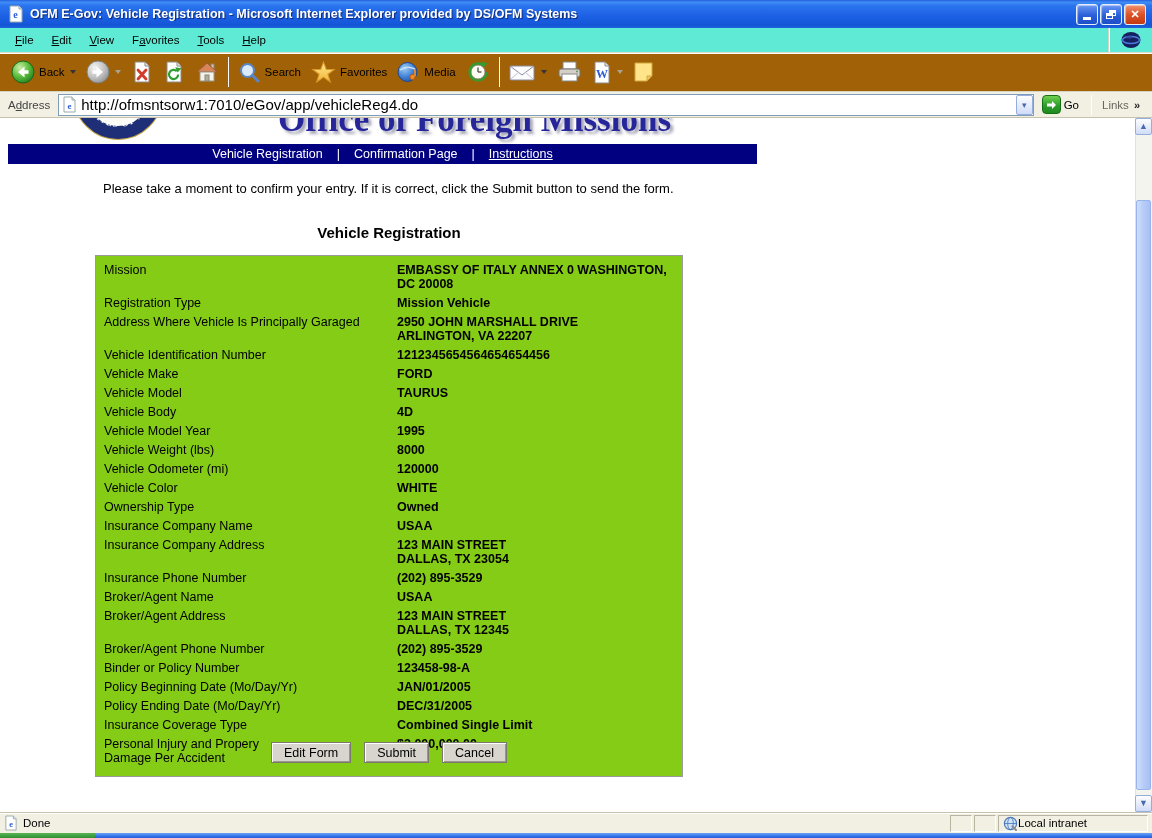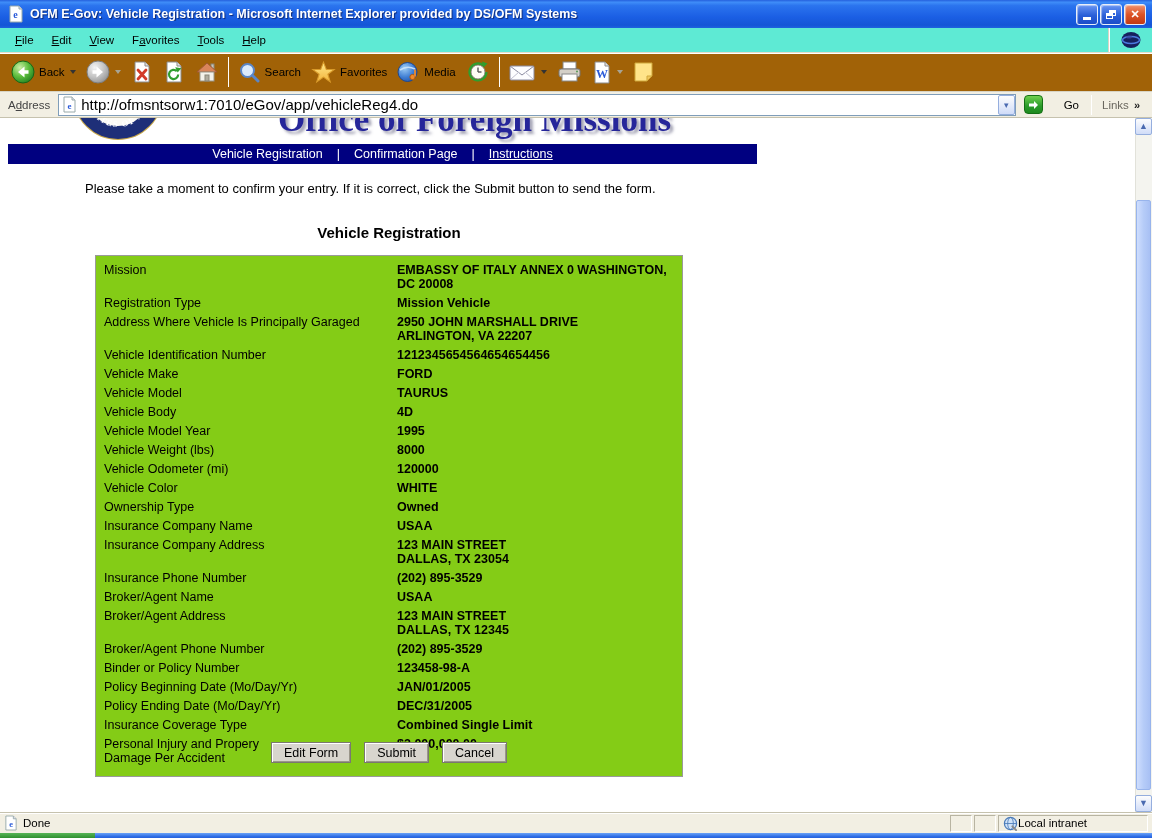--- a/index.html
+++ b/index.html
@@ -44,40 +44,40 @@
   .tsep { width:1px; height:30px; background:#cdc9b8; border-right:1px solid #fff; margin:0 4px; }
 
   
   .addressbar { position:absolute; top:92px; left:0; width:1152px; height:26px; background:#f2efe3;
     border-bottom:1px solid #c6c2ae; display:flex; align-items:center; padding:0 4px; }
   .addr-label { font-size:11.5px; color:#444; padding:0 8px 0 4px; }
   .addr-box { flex:1; height:22px; background:#fff; border:1px solid #7f9db9; display:flex; align-items:center; padding-left:3px; }
   .addr-url { flex:1; font-size:15px; color:#000; margin-left:4px; white-space:nowrap; overflow:hidden; }
   .addr-drop { width:17px; height:20px; background:linear-gradient(180deg,#fdfdfd,#d0dcf8); border:1px solid #95aede; border-radius:2px;
     display:flex; align-items:center; justify-content:center; color:#4a6ab0; font-size:9px; }
-  .go-btn { display:flex; align-items:center; gap:21px; padding:0 8px; }
+  .go-btn { display:flex; align-items:center; gap:3px; padding:0 8px; }
   .go-icon { width:19px; height:19px; border-radius:4px; border:1px solid #157015;
     background:linear-gradient(180deg,#6fd04f,#2a9a2a 60%,#1e8a1e); display:flex; align-items:center; justify-content:center; }
   .go-btn .lbl, .links .lbl { font-size:11.5px; color:#000; }
   .bar-sep { width:1px; height:20px; background:#cdc9b8; border-right:1px solid #fff; margin:0 4px; }
   .links { display:flex; align-items:center; gap:5px; padding:0 8px 0 6px; }
   .links .lbl { color:#6a675f; }
   .links b { font-size:11px; color:#222; }
 
   
   .content { position:absolute; top:118px; left:0; width:1135px; height:694px; background:#fff; overflow:hidden; }
   .seal { position:absolute; left:73px; top:-68px; }
   .site-title { position:absolute; left:278px; top:-18px; font-family:"Liberation Serif", serif; font-weight:bold;
     font-size:35px; color:#26269a; text-shadow:3px 3px 3px rgba(90,90,120,.55); white-space:nowrap; }
   .pnav { position:absolute; left:8px; top:26px; width:749px; height:20px; background:#000080; color:#fff;
     display:flex; align-items:center; justify-content:center; font-size:12.5px; }
   .nav-item { padding:0 6px; cursor:default; }
   .nav-item.u { text-decoration:underline; }
   .nav-sep { padding:0 8px; }
-  .intro { position:absolute; left:85px; top:63px; font-size:13px; color:#000; }
+  .intro { position:absolute; left:103px; top:63px; font-size:13px; color:#000; }
   .heading { position:absolute; left:95px; top:106px; width:588px; text-align:center; font-size:15px; font-weight:bold; }
   .ctable { position:absolute; left:95px; top:137px; width:588px; border:1px solid #9a9a9a; padding:7px 8px 6px 8px; background:#84cc16; }
   .trow { display:flex; margin-bottom:5px; }
   .tlabel { width:293px; flex:none; font-size:12.5px; line-height:14px; color:#000; }
   .tvalue { flex:1; font-size:12.5px; line-height:14px; font-weight:bold; color:#000; }
   .form-buttons { position:absolute; left:95px; top:624px; width:588px; display:flex; justify-content:center; gap:13px; }
   .xp-btn { font-family:"Liberation Sans", sans-serif; font-size:12.5px; color:#000; padding:2px 12px; height:21px;
     background:#d8d5ce; border:1px solid #7a7870; box-shadow:inset 1px 1px 0 #fff, inset -1px -1px 0 #9a968a; cursor:default; }
 
   

